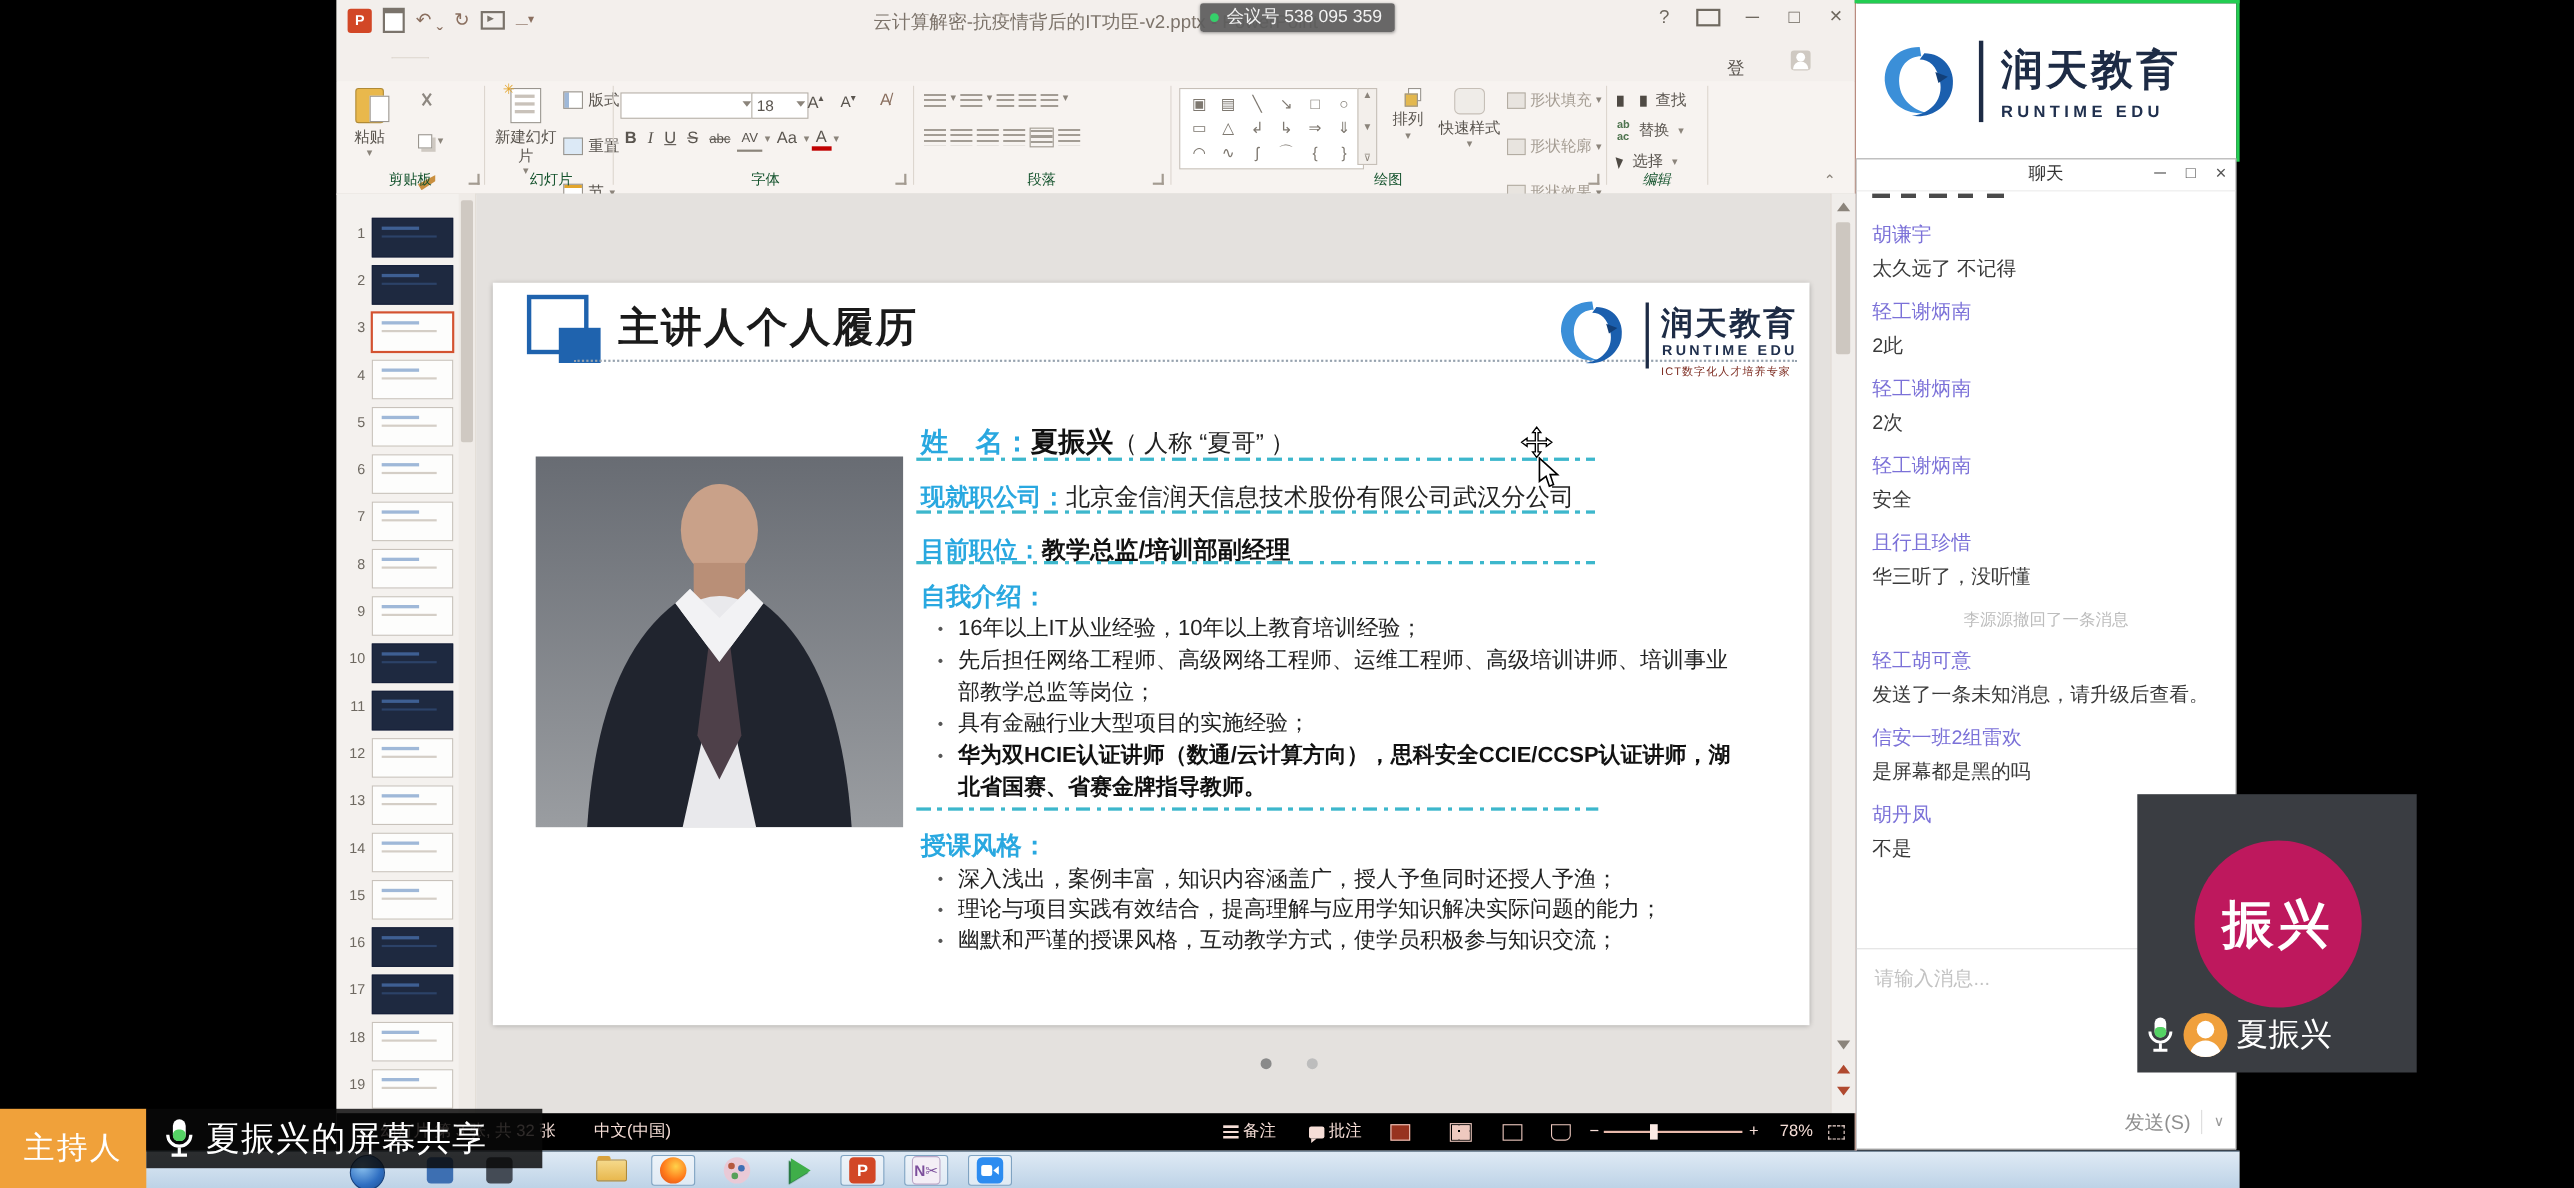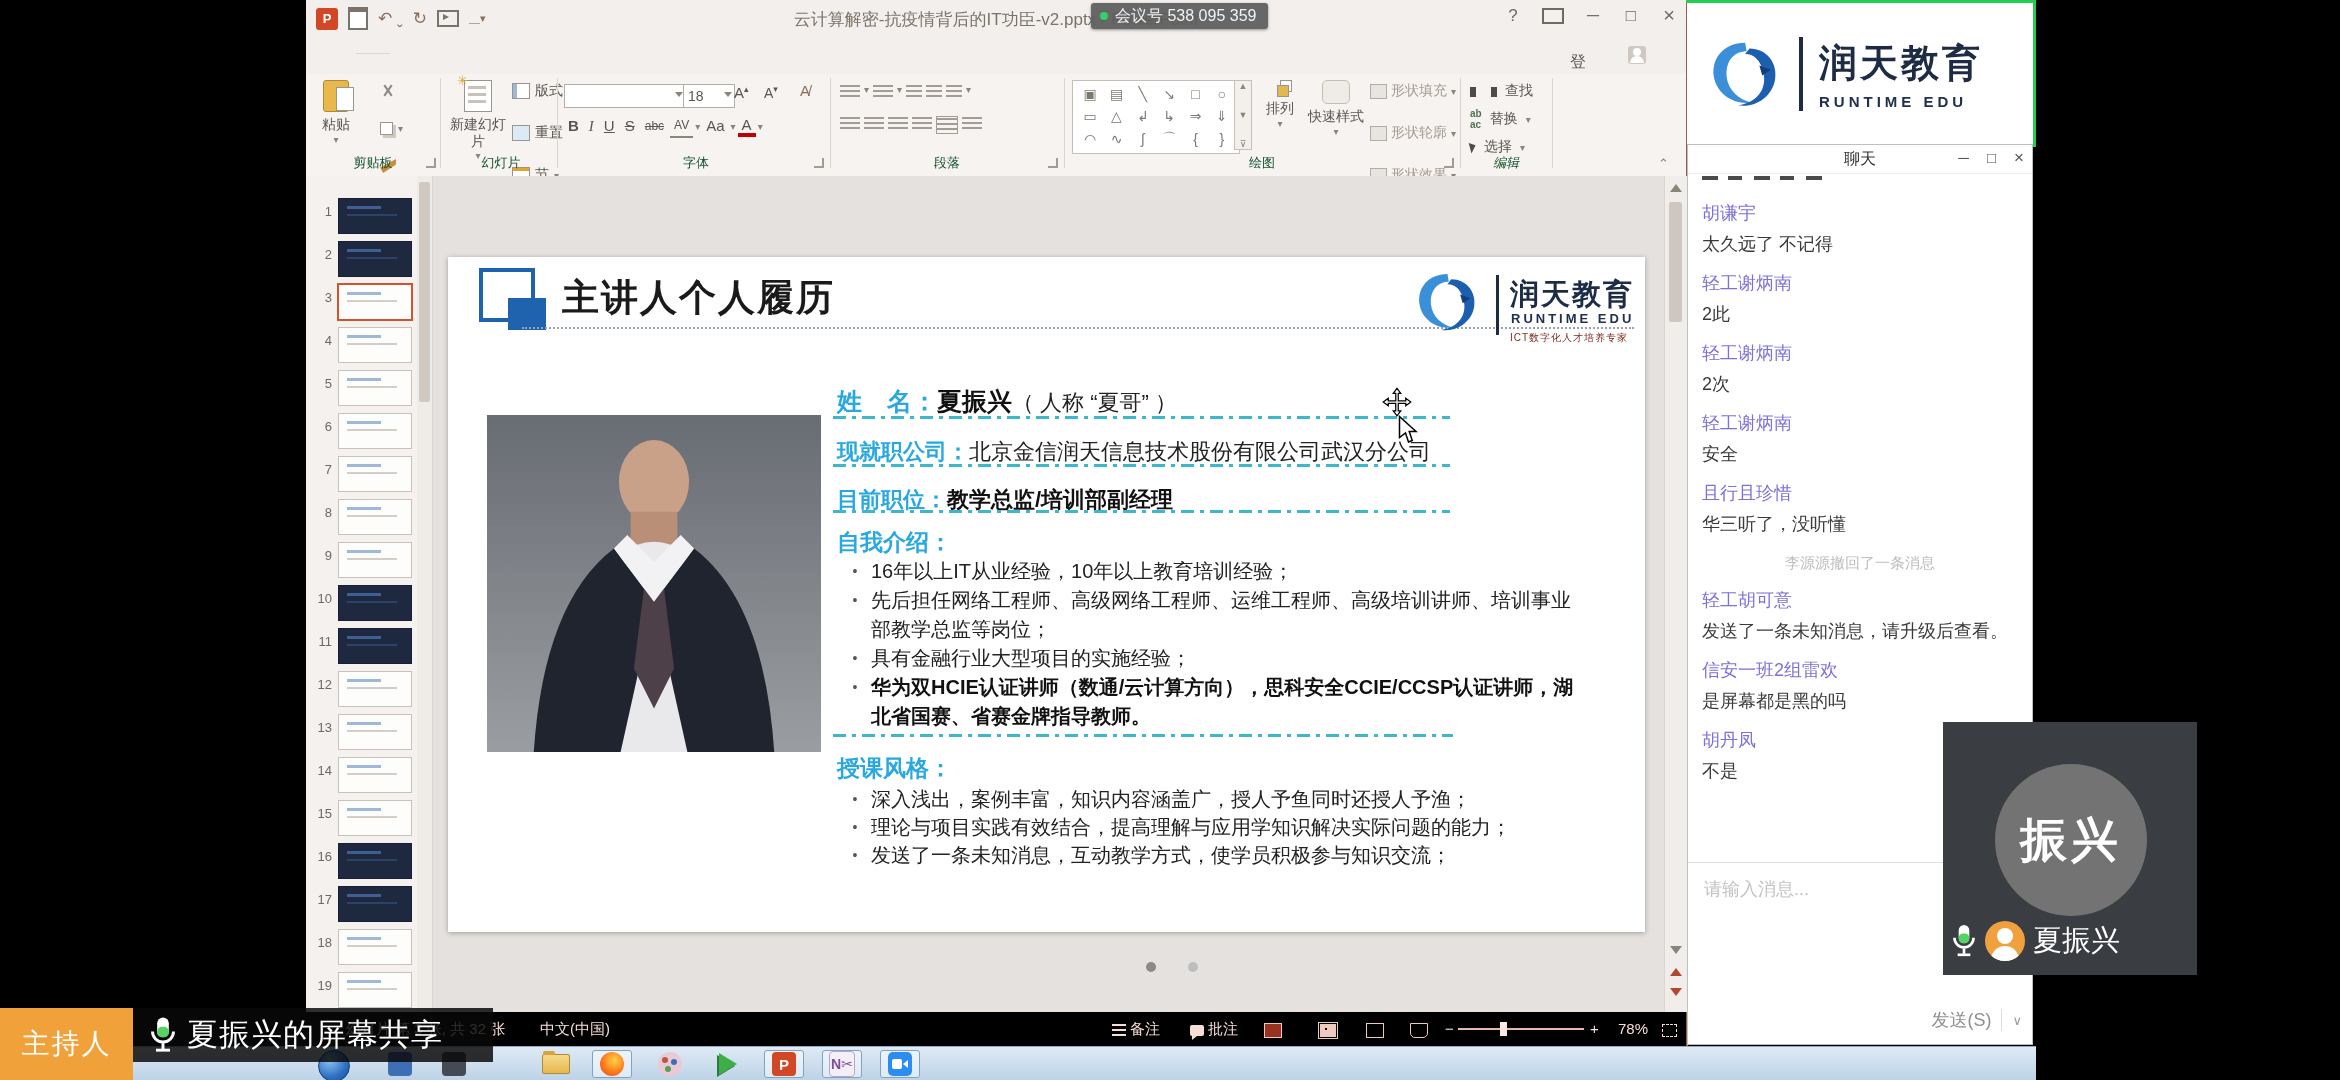--- a/index.html
+++ b/index.html
@@ -160,21 +160,21 @@
   .msg .m-name:empty,.msg .m-text:empty{display:none;}
   .msg.sys .m-text{text-align:center;color:#bdbdbd;font-size:15px;margin-top:18px;}
   .chat-input{position:absolute;left:0;top:717px;width:100%;height:110px;border-top:1px solid #e0e0e0;box-sizing:border-box;}
   .chat-ph{position:absolute;left:16px;top:14px;font-size:18px;color:#c3c3c3;}
   .chat-send{position:absolute;right:10px;bottom:12px;display:flex;align-items:center;gap:10px;color:#8f8f8f;font-size:18px;}
   .chat-send .sep{width:1px;height:22px;background:#dcdcdc;}
   .chat-send .chev{font-size:13px;color:#9a9a9a;}
 
   
   .video{position:absolute;left:1943px;top:722px;width:254px;height:253px;background:#3a3d42;}
-  .v-circle{position:absolute;left:52px;top:42px;width:152px;height:152px;border-radius:50%;background:#737373;
+  .v-circle{position:absolute;left:52px;top:42px;width:152px;height:152px;border-radius:50%;background:#be185d;
             display:flex;align-items:center;justify-content:center;color:#fff;font-size:47px;font-weight:bold;letter-spacing:4px;}
   .v-foot{position:absolute;left:8px;bottom:14px;display:flex;align-items:center;gap:8px;}
   .v-name{color:#fff;font-size:29px;font-weight:500;}
   .orange-av{width:40px;height:40px;border-radius:50%;background:#f0a03c;position:relative;overflow:hidden;}
   .orange-av:before{content:"";position:absolute;left:12px;top:7px;width:16px;height:16px;border-radius:50%;background:#fff;}
   .orange-av:after{content:"";position:absolute;left:6px;top:25px;width:28px;height:16px;border-radius:14px 14px 0 0;background:#fff;}
 
   
   .host{position:absolute;left:0;top:1008px;width:133px;height:72px;background:#f0a13a;color:#fff;
         font-size:28px;display:flex;align-items:center;justify-content:center;letter-spacing:2px;}
@@ -627,21 +627,21 @@
         <div class="bullet">
               <span class="b-dot">•</span>
               <span class="b-text">深入浅出，案例丰富，知识内容涵盖广，授人予鱼同时还授人予渔；</span>
             </div>
             <div class="bullet">
               <span class="b-dot">•</span>
               <span class="b-text">理论与项目实践有效结合，提高理解与应用学知识解决实际问题的能力；</span>
             </div>
             <div class="bullet">
               <span class="b-dot">•</span>
-              <span class="b-text">发送了一条未知消息，互动教学方式，使学员积极参与知识交流；</span>
+              <span class="b-text">幽默和严谨的授课风格，互动教学方式，使学员积极参与知识交流；</span>
             </div>
           </div>
 
         <svg class="abs" style="left:934px;top:130px;" width="30" height="30" viewBox="0 0 24 24">
           <g stroke="#000" stroke-width="1" fill="#fff">
             <path d="M12 1 L15 5 L13 5 L13 11 L19 11 L19 9 L23 12 L19 15 L19 13 L13 13 L13 19 L15 19 L12 23 L9 19 L11 19 L11 13 L5 13 L5 15 L1 12 L5 9 L5 11 L11 11 L11 5 L9 5 Z"></path>
           </g>
         </svg>
         <svg class="abs" style="left:948px;top:158px;" width="22" height="30" viewBox="0 0 14 20">
           <path d="M2 1 L2 15 L6 12 L8 18 L10.5 17 L8.5 11 L13 11 Z" fill="#fff" stroke="#000" stroke-width="1"></path>

